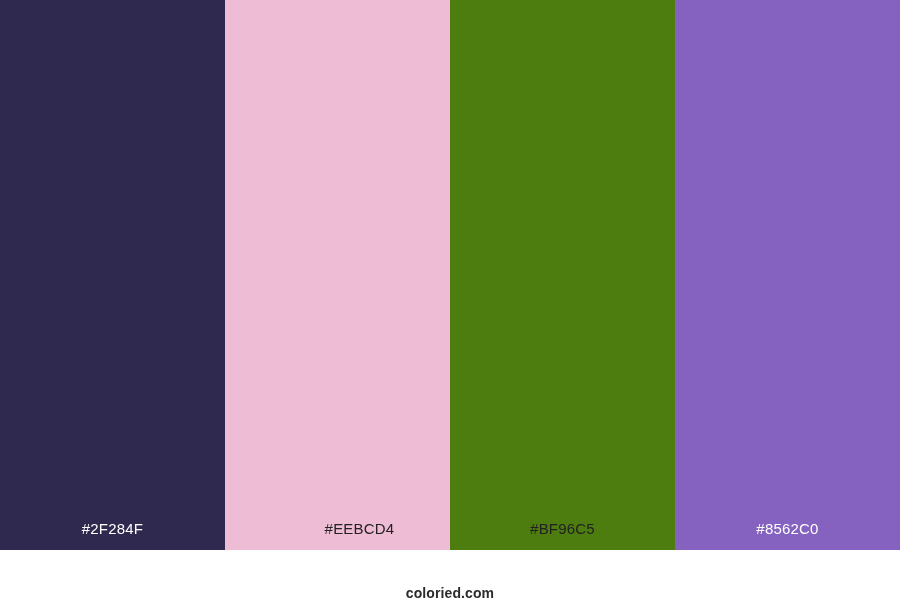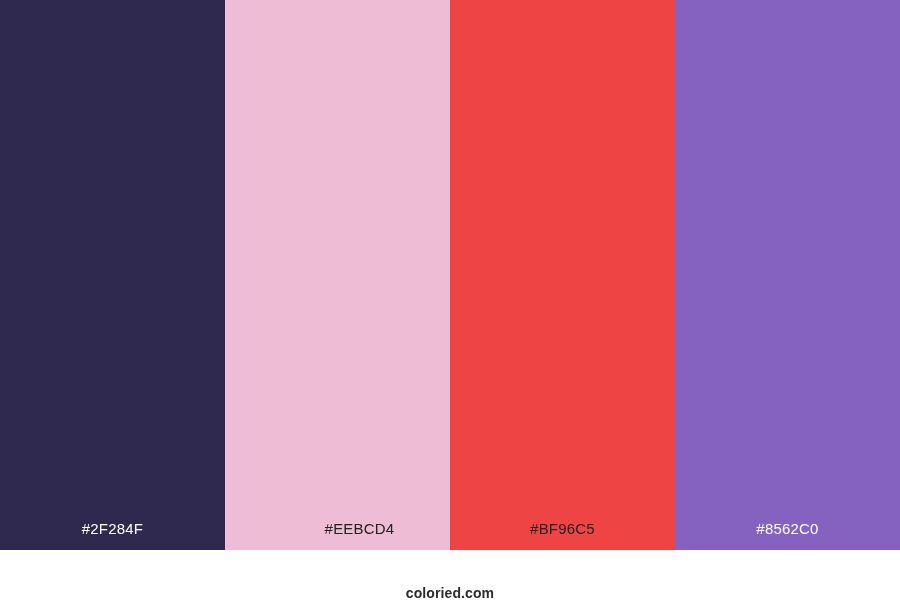--- a/index.html
+++ b/index.html
@@ -86,21 +86,21 @@
   <div id="swatch-strip">
 
     <div class="swatch" style="background-color: rgb(47, 40, 79);">
       <span class="swatch-label label-light" style="color: rgb(255, 255, 255);">#2F284F</span>
     </div>
 
     <div class="swatch" style="background-color: rgb(238, 188, 212);">
       <span class="swatch-label label-dark" style="color: rgb(34, 34, 34); padding-left: 44px;">#EEBCD4</span>
     </div>
 
-    <div class="swatch" style="background-color: #ef4444;">
+    <div class="swatch" style="background-color: #4d7c0f;">
       <span class="swatch-label label-dark" style="color: rgb(34, 34, 34);">#BF96C5</span>
     </div>
 
     <div class="swatch" style="background-color: rgb(133, 98, 192); justify-content: center;">
       <span class="swatch-label label-light" style="color: rgb(255, 255, 255);">#8562C0</span>
     </div>
 
 
   </div>
 

